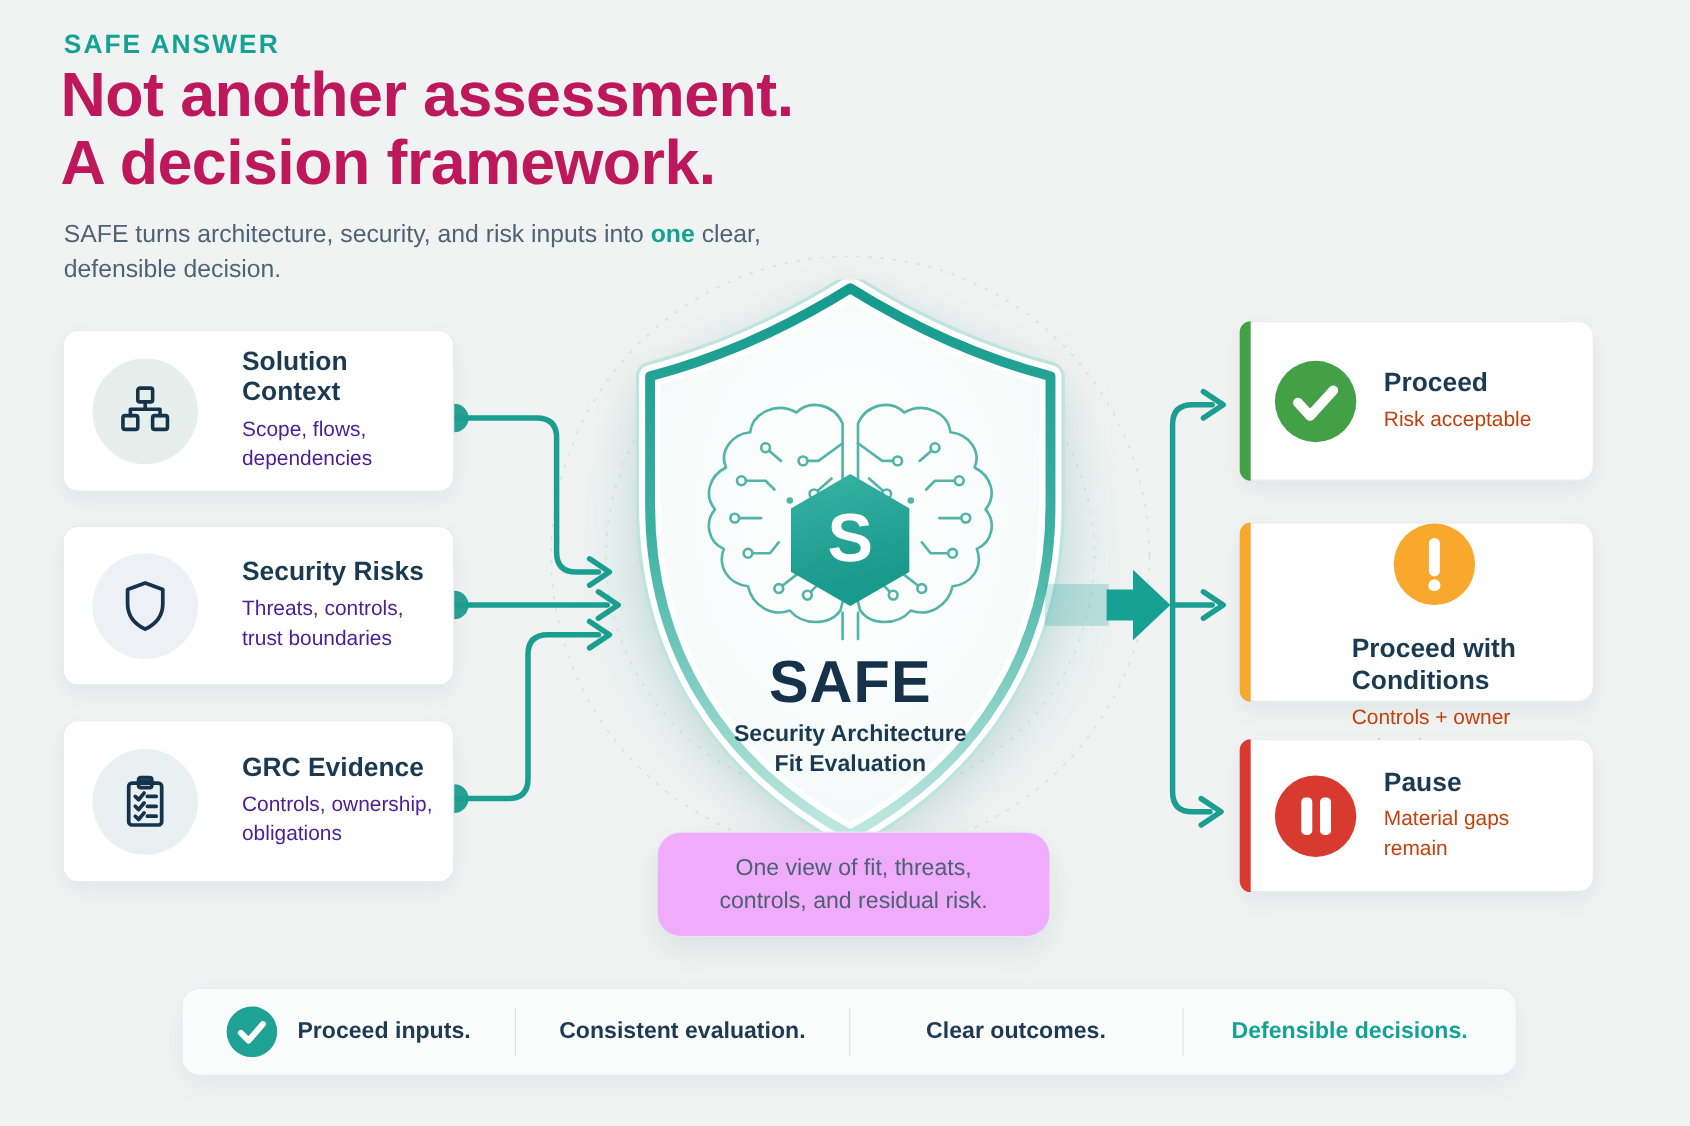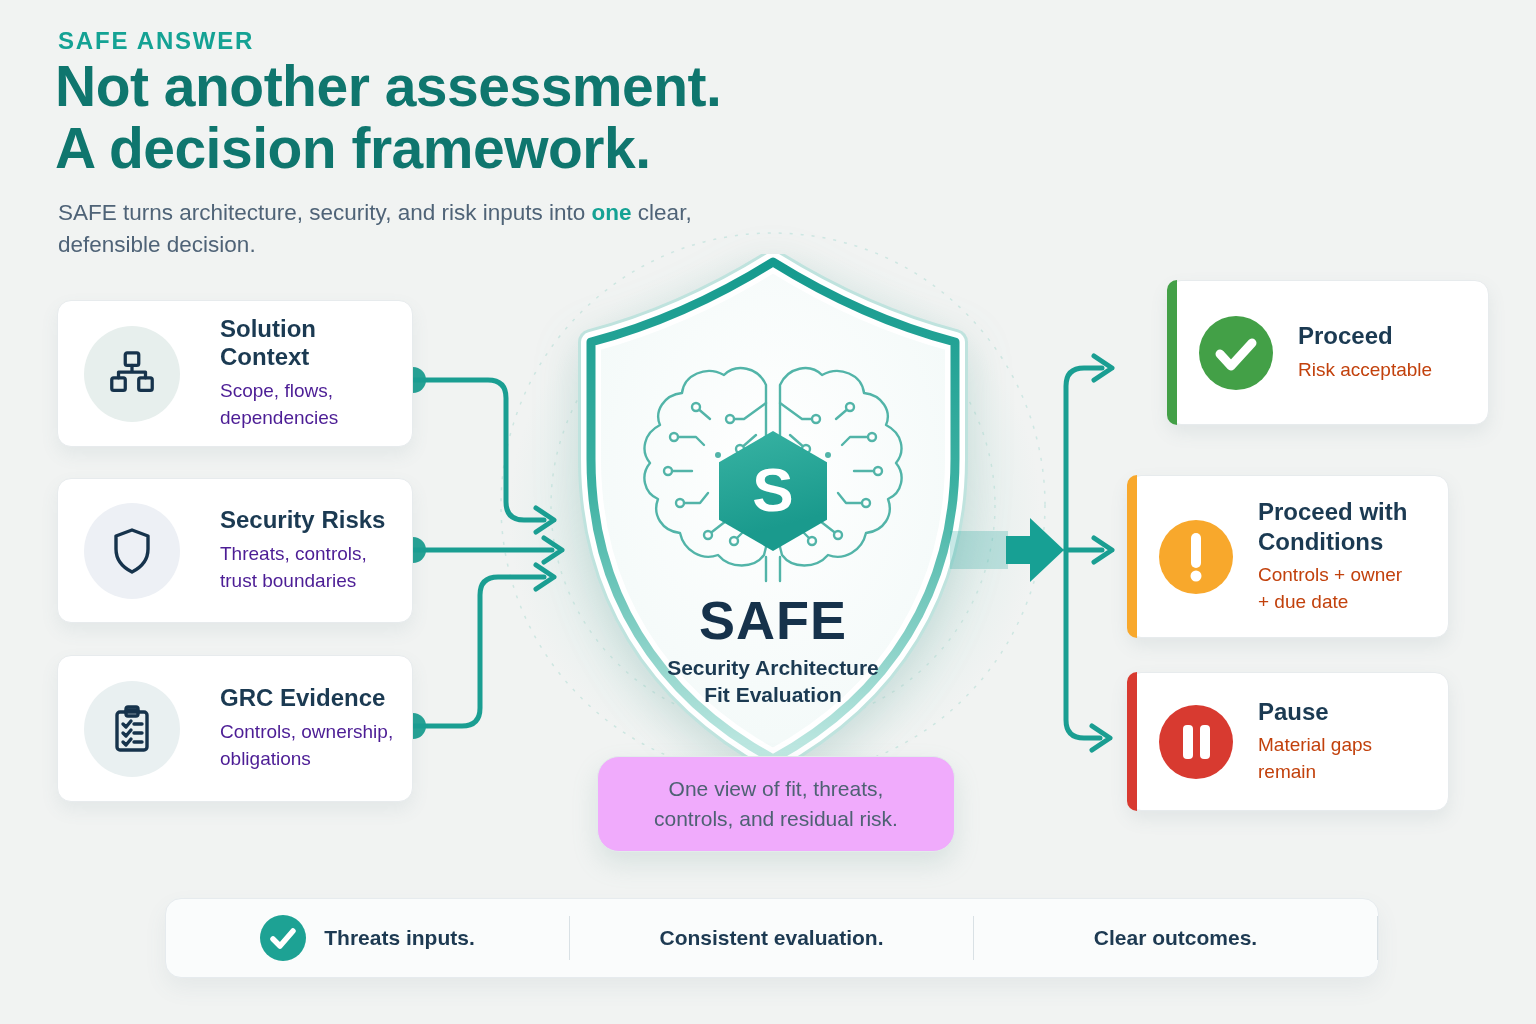--- a/index.html
+++ b/index.html
@@ -6,21 +6,21 @@
   body{
     width:1536px;height:1024px;position:relative;overflow:hidden;
     background:#f1f3f2;
     font-family:"Liberation Sans",sans-serif;
     color:#18344d;
   }
   
   .eyebrow{position:absolute;left:58px;top:27px;font-size:24px;font-weight:700;
     letter-spacing:1.8px;color:#14a294;z-index:5;}
   .page-title{position:absolute;left:55px;top:56px;margin:0;font-size:57px;line-height:1.08;
-    font-weight:700;color:#0f766e;letter-spacing:-0.5px;white-space:pre-line;z-index:5;}
+    font-weight:700;color:#be185d;letter-spacing:-0.5px;white-space:pre-line;z-index:5;}
   .subtitle{position:absolute;left:58px;top:197px;width:720px;font-size:22.5px;line-height:1.40;
     color:#4f6377;white-space:pre-line;z-index:5;}
   .subtitle .hl{color:#14a294;font-weight:700;}
   
   .in-card{position:absolute;left:57px;width:356px;background:#ffffff;border:1px solid #e7ebed;
     border-radius:14px;box-shadow:0 8px 18px rgba(90,120,130,.09);
     display:flex;align-items:center;gap:40px;padding:0 16px 0 26px;box-sizing:border-box;z-index:4;}
   #in-card-0{top:300px;height:147px;}
   #in-card-1{top:478px;height:145px;}
   #in-card-2{top:655px;height:147px;}
@@ -53,22 +53,22 @@
     box-shadow:0 12px 26px rgba(120,160,155,.20);
     display:flex;align-items:center;justify-content:center;text-align:center;
     font-size:21px;color:#4e6173;line-height:1.45;white-space:pre-line;}
   
   .arrows{position:absolute;left:0;top:0;z-index:3;pointer-events:none;}
   .flow{stroke:#1a9e92;stroke-width:5;fill:none;stroke-linecap:round;stroke-linejoin:round;}
   
   .out-card{position:absolute;left:1127px;width:322px;background:#ffffff;border:1px solid #e7ebed;
     border-radius:14px;box-shadow:0 8px 18px rgba(90,120,130,.10);
     display:flex;align-items:center;gap:25px;padding-left:31px;box-sizing:border-box;z-index:4;}
-  #out-card-0{top:280px;height:145px;margin-left:40px;}
-  #out-card-1{top:475px;height:163px;}
+  #out-card-0{top:292px;height:145px;}
+  #out-card-1{top:475px;height:163px;flex-direction:column;}
   #out-card-2{top:672px;height:139px;}
   .accent{position:absolute;left:-1px;top:-1px;bottom:-1px;width:10px;border-radius:14px 0 0 14px;}
   #out-card-0 .accent{background:#43a047;}
   #out-card-1 .accent{background:#f8a82c;}
   #out-card-2 .accent{background:#d83a30;}
   .out-icon{width:74px;height:74px;border-radius:50%;flex:0 0 74px;
     display:flex;align-items:center;justify-content:center;}
   #out-card-0 .out-icon{background:#43a047;}
   #out-card-1 .out-icon{background:#f8a82c;}
   #out-card-2 .out-icon{background:#d83a30;}
@@ -278,24 +278,27 @@
   </div>
 </div>
 
 <div class="footer-bar">
   <div class="f-seg">
     <span class="f-check">
       <svg width="46" height="46" viewBox="0 0 46 46">
         <polyline points="13,24 20,31 33,16" fill="none" stroke="#ffffff" stroke-width="5.5" stroke-linecap="round" stroke-linejoin="round"></polyline>
       </svg>
     </span>
-    <span>Threats inputs.</span>
+    <span>Proceed inputs.</span>
   </div>
   <div class="f-div"></div>
   <div class="f-seg">
     <span>Consistent evaluation.</span>
   </div>
   <div class="f-div"></div>
   <div class="f-seg">
     <span>Clear outcomes.</span>
   </div>
   <div class="f-div"></div>
+  <div class="f-seg teal">
+    <span>Defensible decisions.</span>
+  </div>
 </div>
 
 </body></html>

